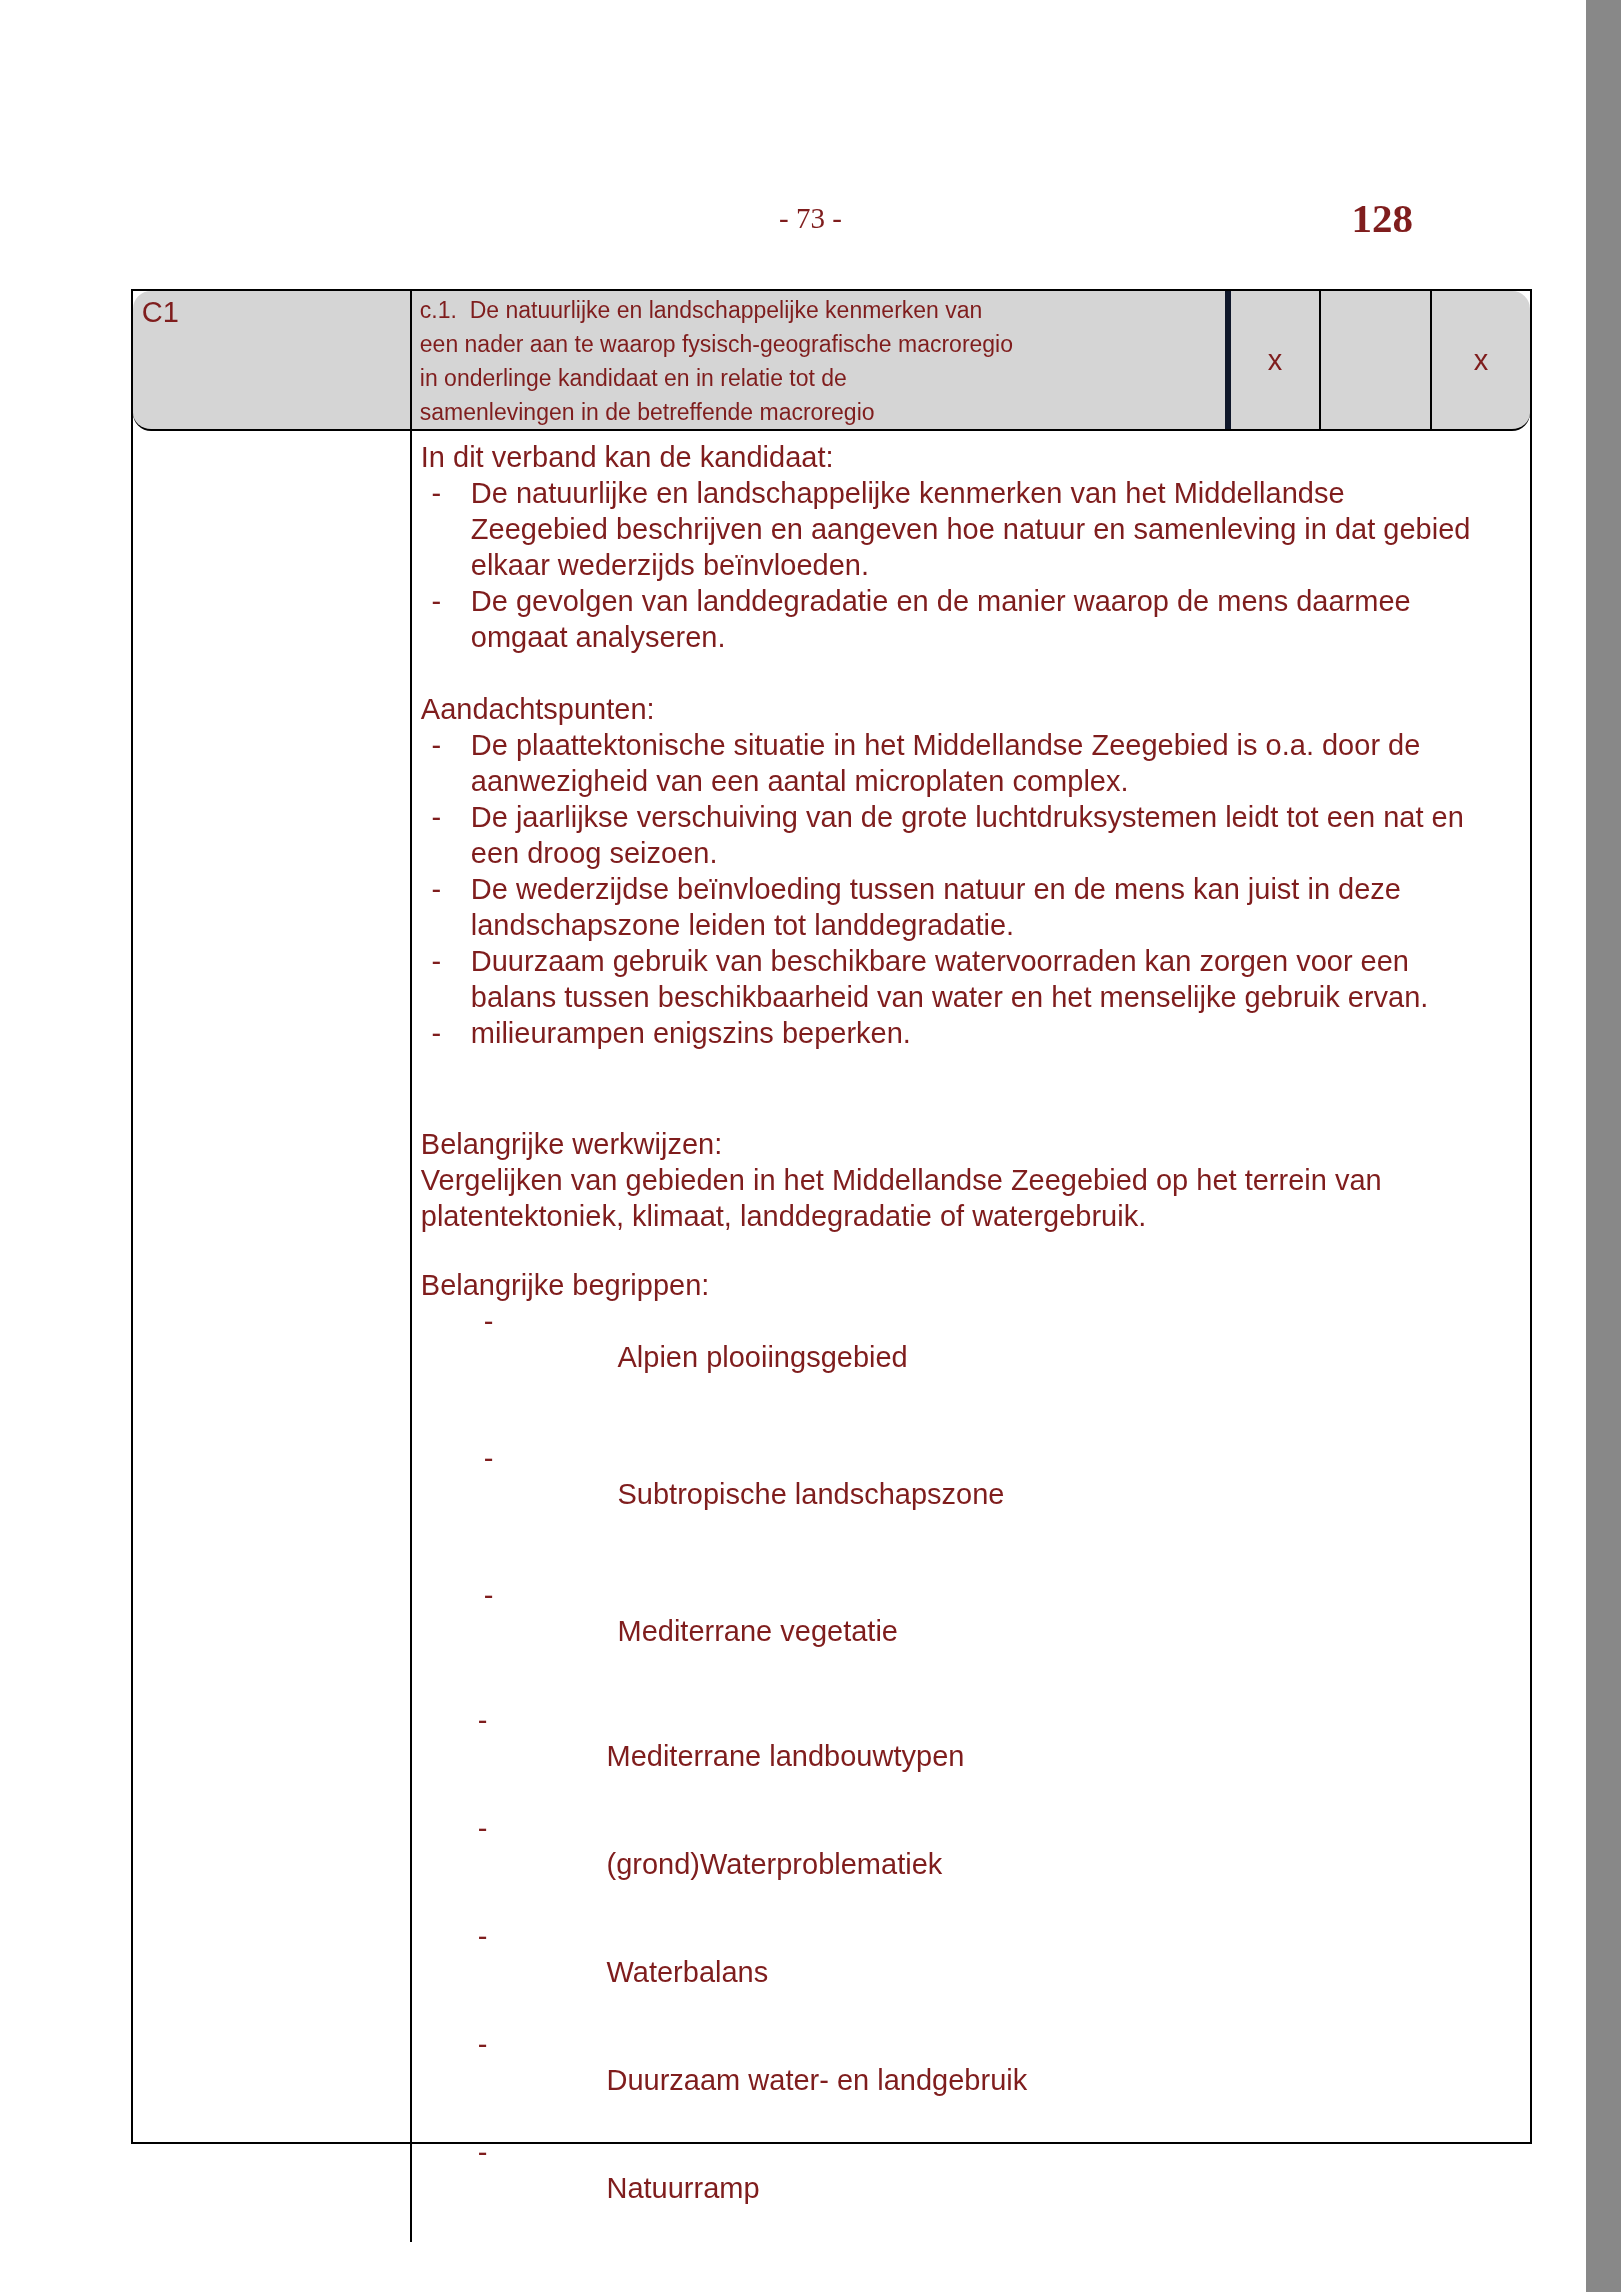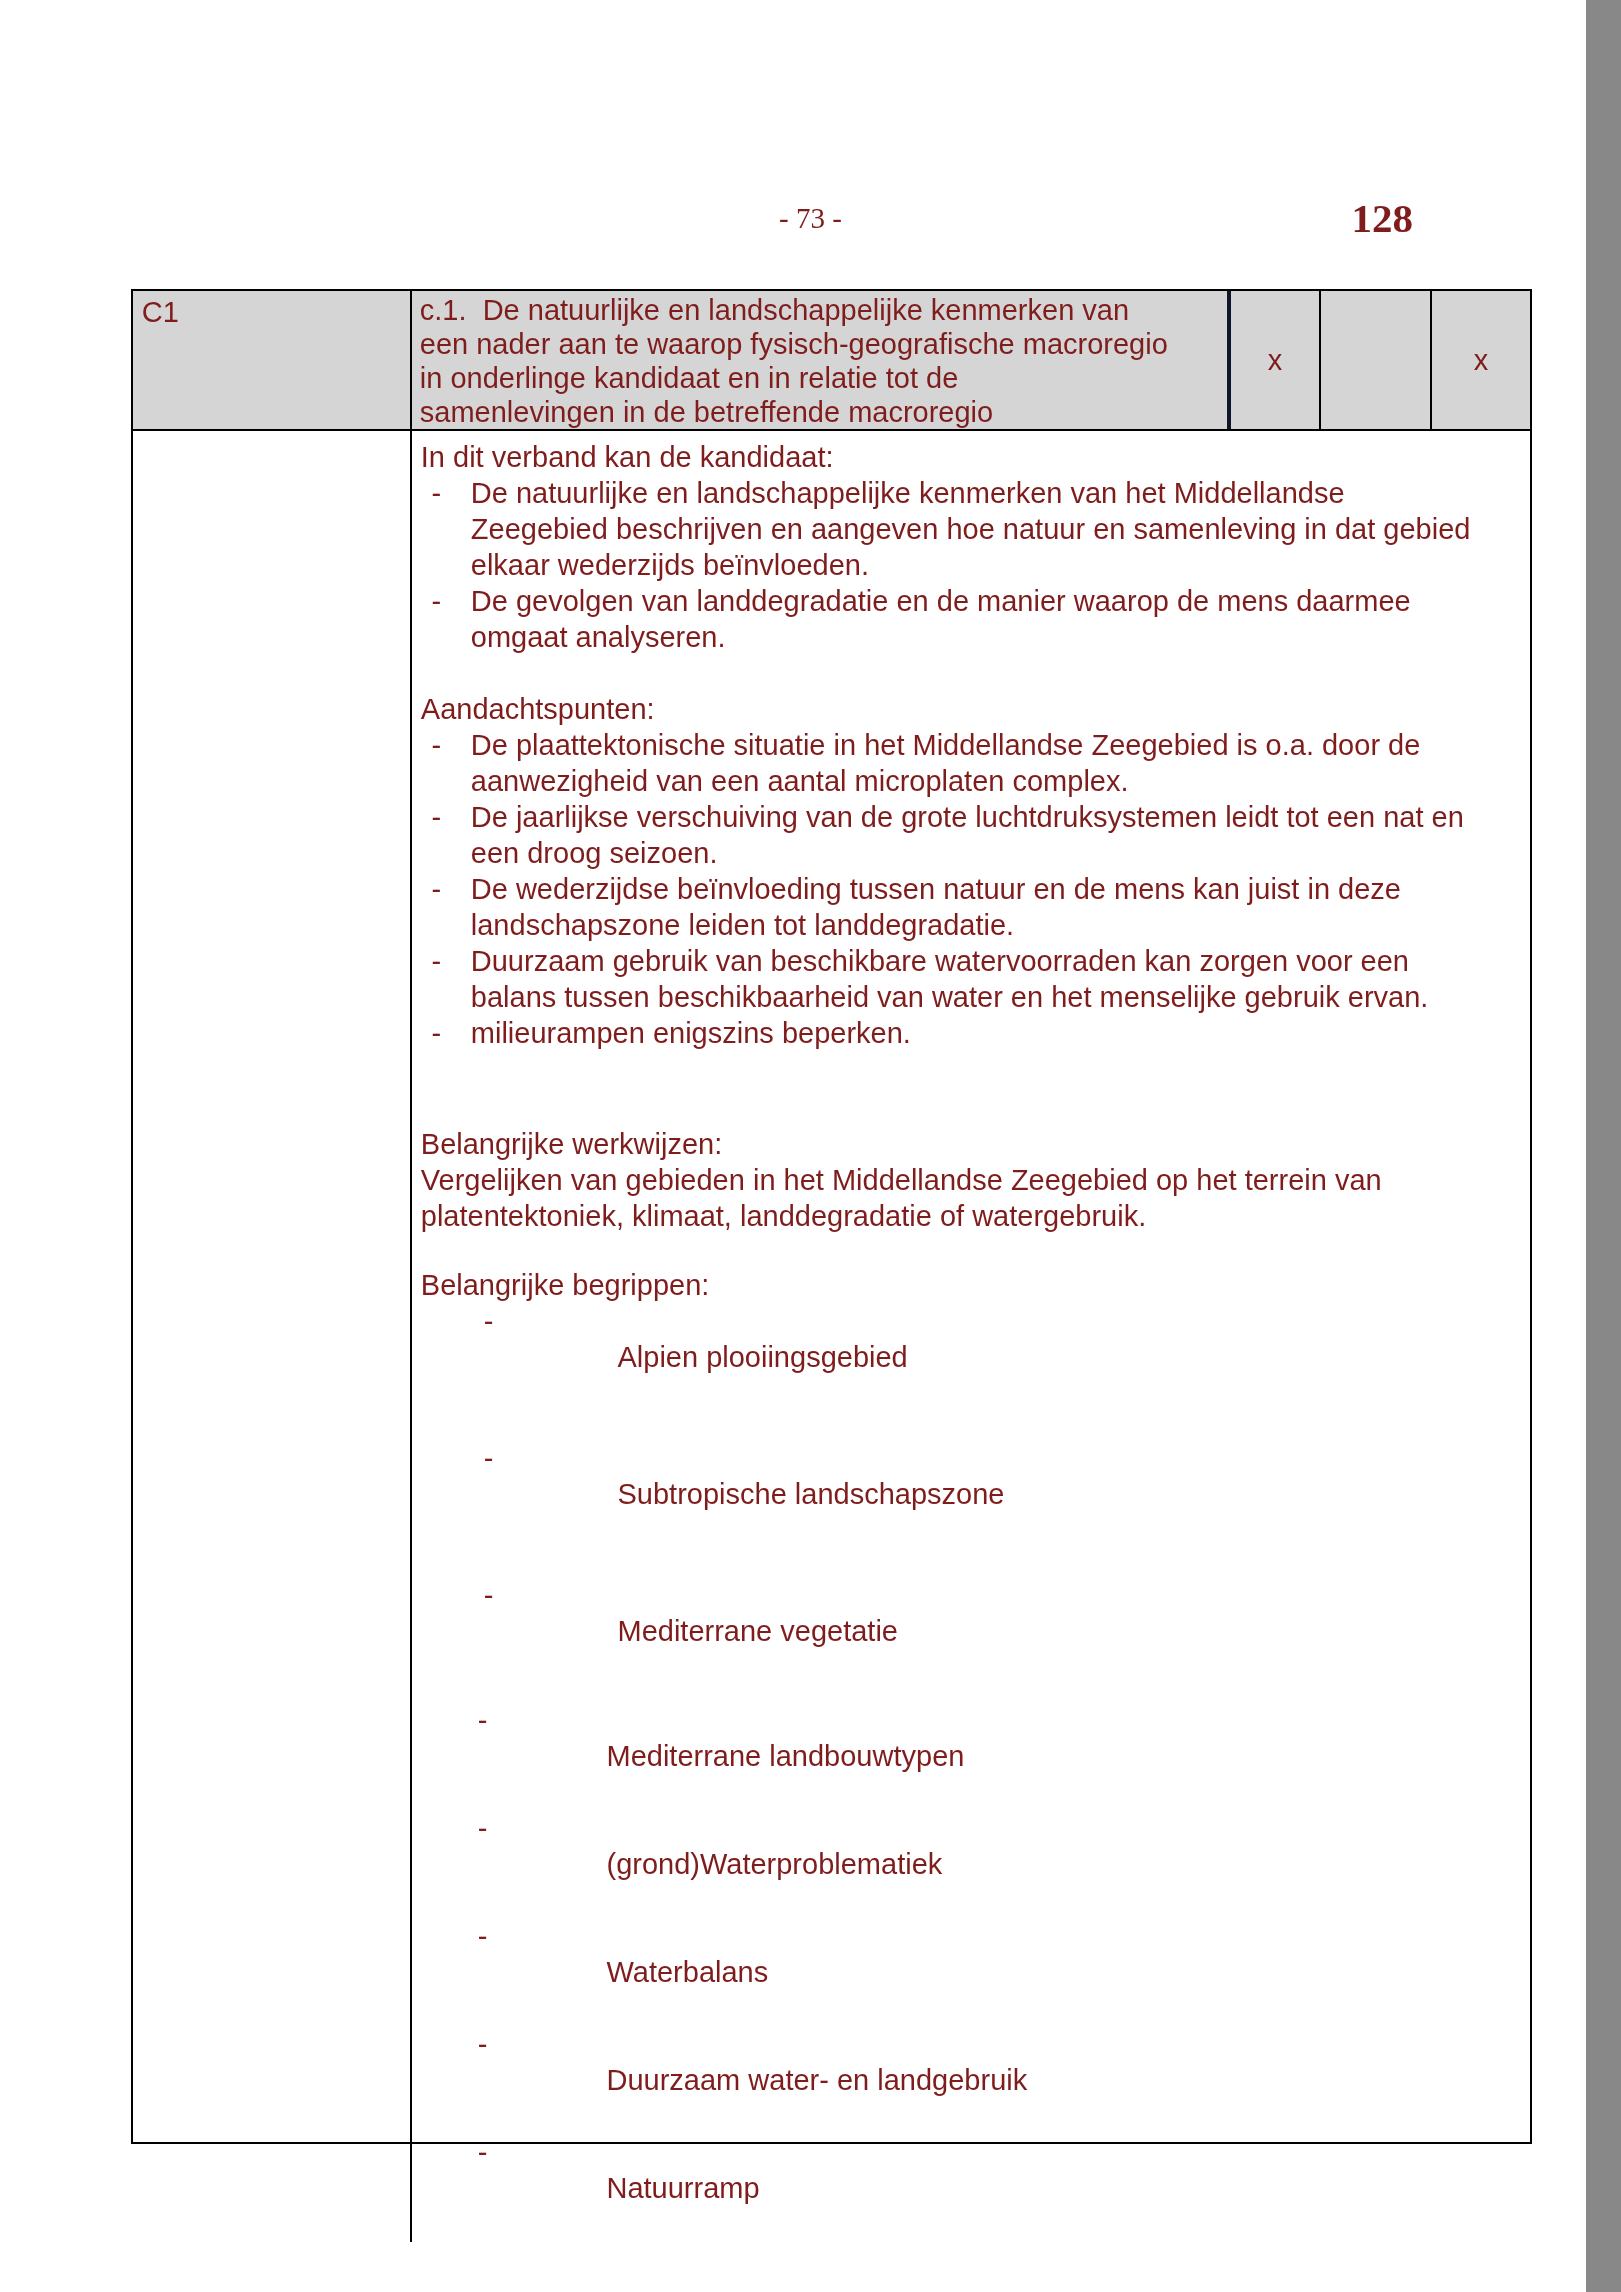--- a/index.html
+++ b/index.html
@@ -37,42 +37,42 @@
     position: absolute;
     left: 131px;
     top: 289px;
     width: 1401px;
     height: 1855px;
     border: 2.9px solid #000;
     box-sizing: border-box;
     display: flex;
     flex-direction: column;
   }
-  .row { display: flex; }
+  .row { display: flex; border-radius: 18px; }
   .header-row {
     flex: none;
     height: 140px;
     background: #d5d5d5;
     border-bottom: 2.9px solid #000;
     box-sizing: border-box;
   }
   .body-row { flex: 1; }
   .cell { box-sizing: border-box; }
 
   .c1-cell {
     width: 279px;
     border-right: 2px solid #000;
     padding: 4.9px 7.8px 0 8.8px;
     font-size: 29px;
   }
   .desc-cell {
     width: 819px;
-    border-right: 4px solid #0f172a;
+    border-right: 6px solid #0f172a;
     padding: 2px 0 0 7.8px;
-    font-size: 29px;
+    font-size: 23px;
     line-height: 34px;
   }
   .hline { white-space: pre; }
   .mark-cell-1 { width: 90px;  border-right: 2px solid #000; }
   .mark-cell-2 { width: 111px; border-right: 2px solid #000; }
   .mark-cell-3 { flex: 1; }
   .mark-cell-1, .mark-cell-2, .mark-cell-3 {
     display: flex;
     align-items: center;
     justify-content: center;

